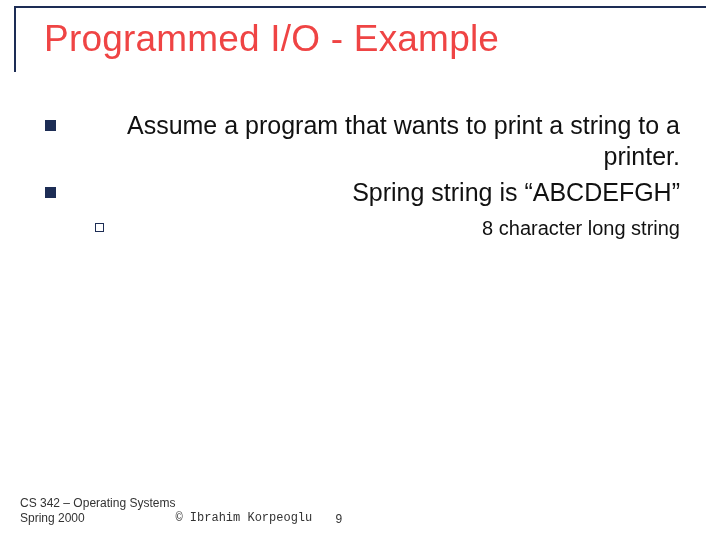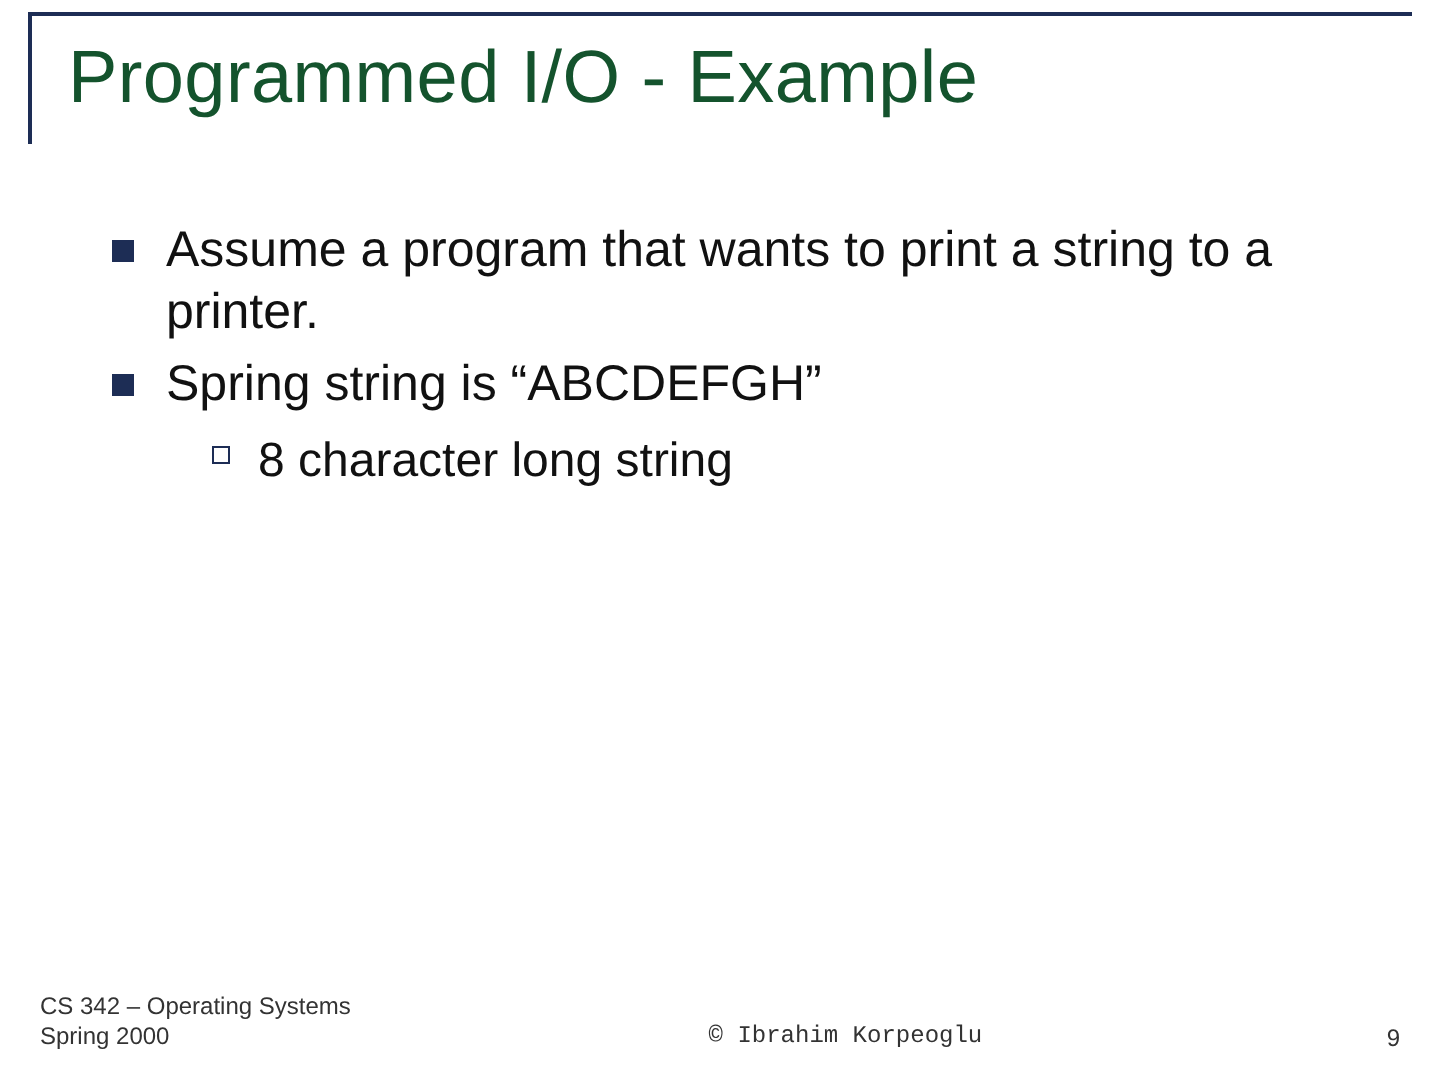--- a/index.html
+++ b/index.html
@@ -16,50 +16,51 @@
     left: 14px;
     right: 14px;
   }
   .title-rule-top {
     border-top: 2px solid #1d2d55;
     width: 100%;
     height: 0;
   }
   .title {
     font-size: 37px;
-    color: #14532d;
-    padding: 10px 10px 12px 18px;
+    color: #ef4444;
+    padding: 10px 10px 12px 28px;
     border-left: 2px solid #1d2d55;
     letter-spacing: 0.2px;
   }
   .body {
     position: absolute;
     top: 110px;
-    left: 56px;
+    left: 45px;
     right: 40px;
+    text-align: right;
   }
   .lvl1 {
     font-size: 25px;
     color: #111;
     margin-bottom: 6px;
     display: flex;
     align-items: flex-start;
     line-height: 1.22;
   }
   .lvl1 .bullet {
     flex: 0 0 auto;
     width: 11px;
     height: 11px;
     background: #1d2d55;
     margin-top: 10px;
     margin-right: 16px;
   }
   .lvl1 .text { flex: 1; }
   .lvl2 {
-    font-size: 24px;
+    font-size: 20px;
     color: #111;
     margin: 8px 0 10px 50px;
     display: flex;
     align-items: flex-start;
     line-height: 1.25;
   }
   .lvl2 .bullet {
     flex: 0 0 auto;
     width: 9px;
     height: 9px;
@@ -67,21 +68,20 @@
     margin-top: 7px;
     margin-right: 14px;
   }
   .lvl2 .text { flex: 1; }
   .footer {
     position: absolute;
     bottom: 14px;
     left: 20px;
     right: 20px;
     display: flex;
-    justify-content: space-between;
     align-items: flex-end;
     font-size: 12px;
     color: #333;
   }
   .footer .left { text-align: left; line-height: 1.25; }
   .footer .center { text-align: center; line-height: 1.25; font-family: Liberation Mono, monospace; }
   .footer .right { text-align: right; min-width: 30px; }
 </style>
 </head>
 <body>

